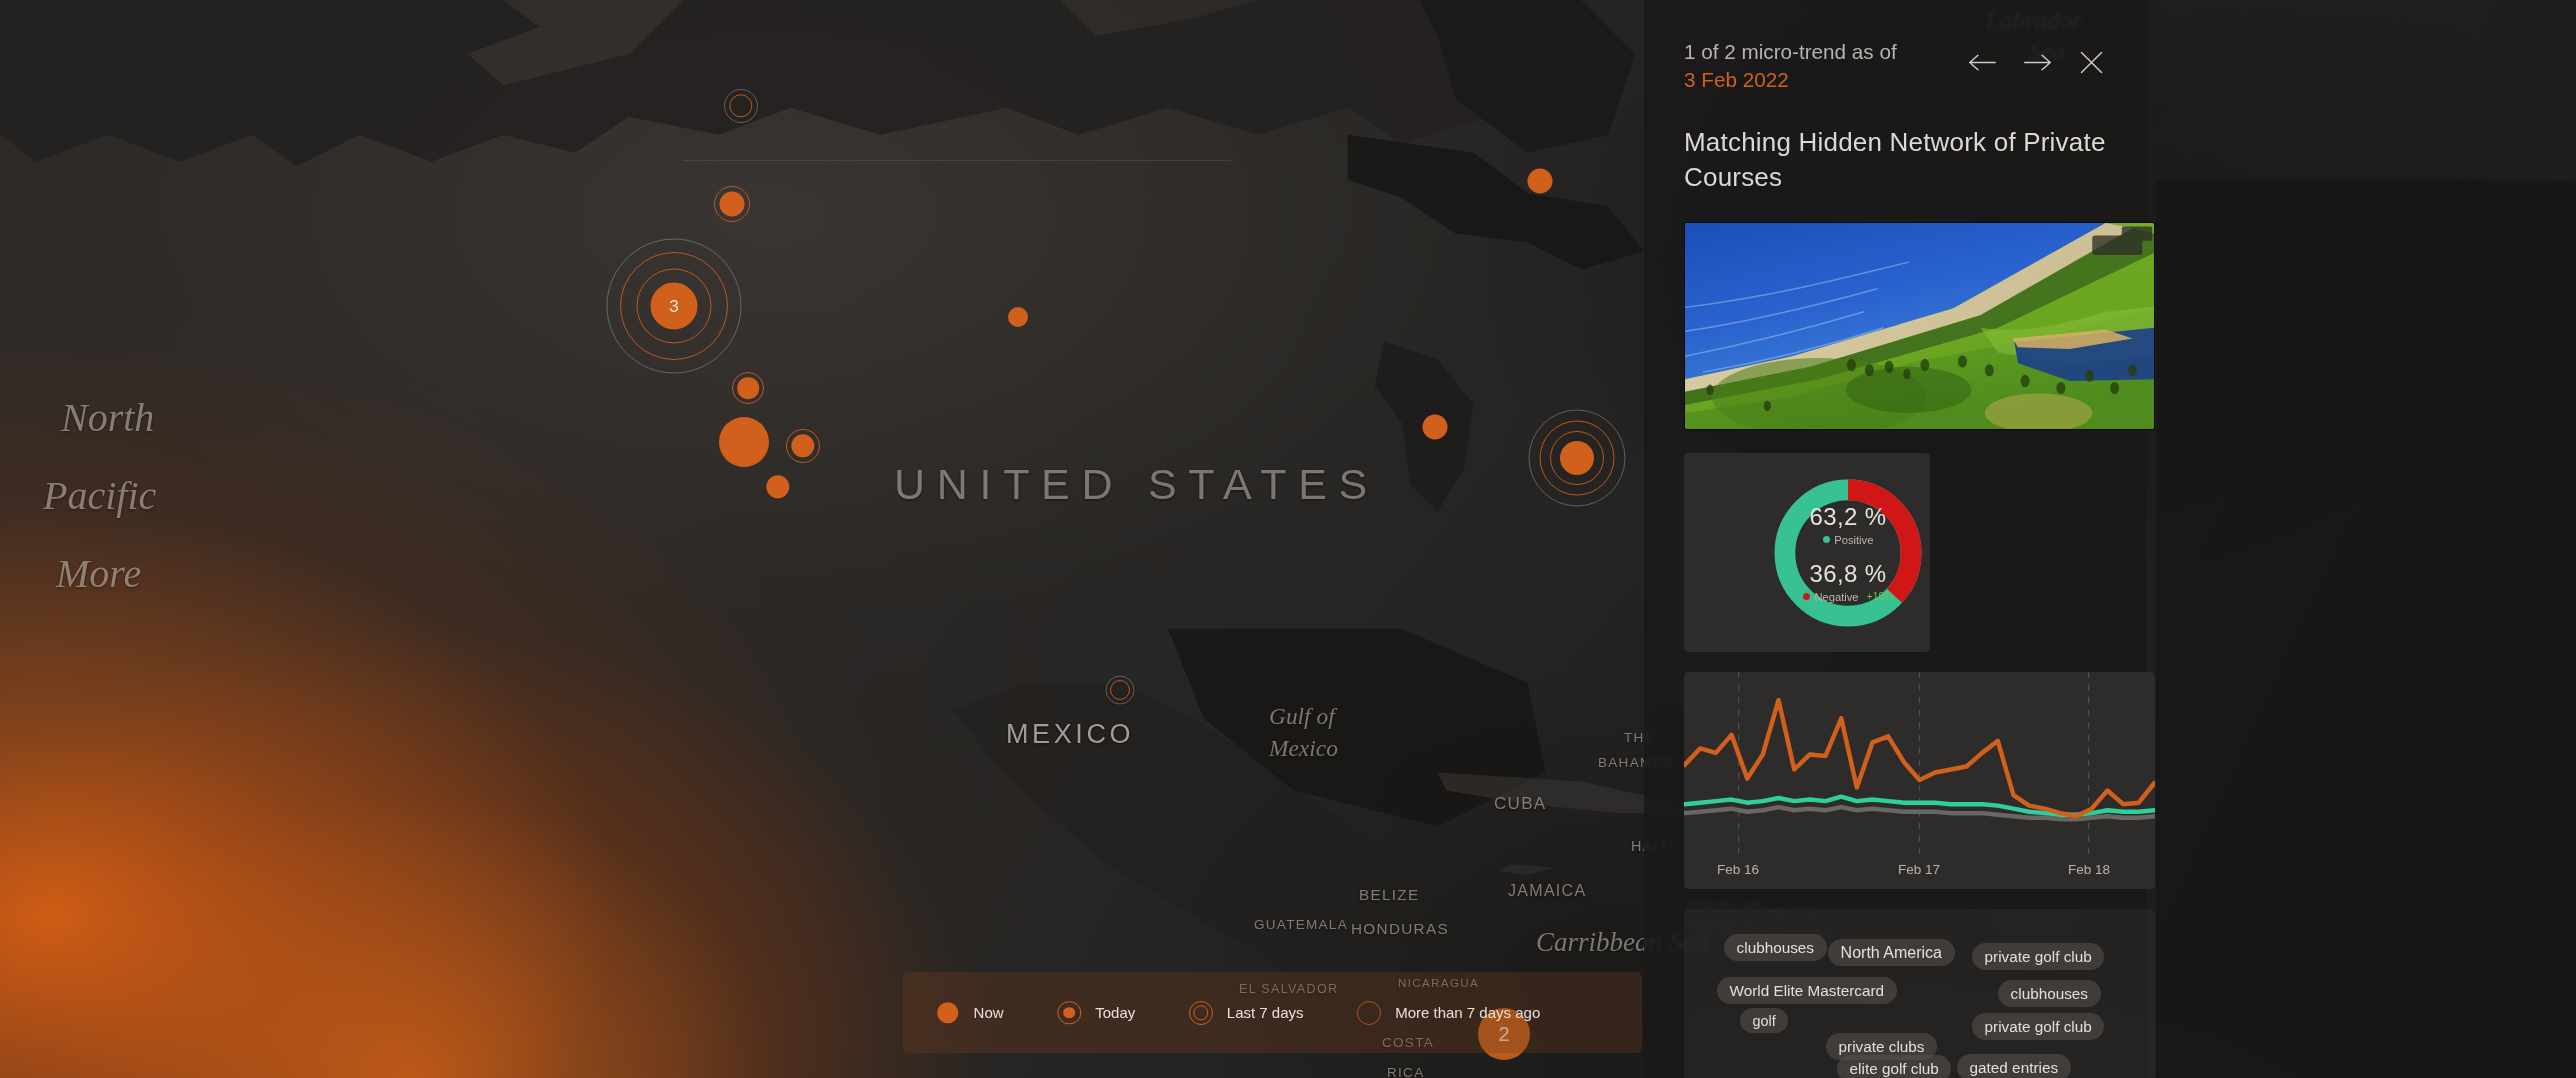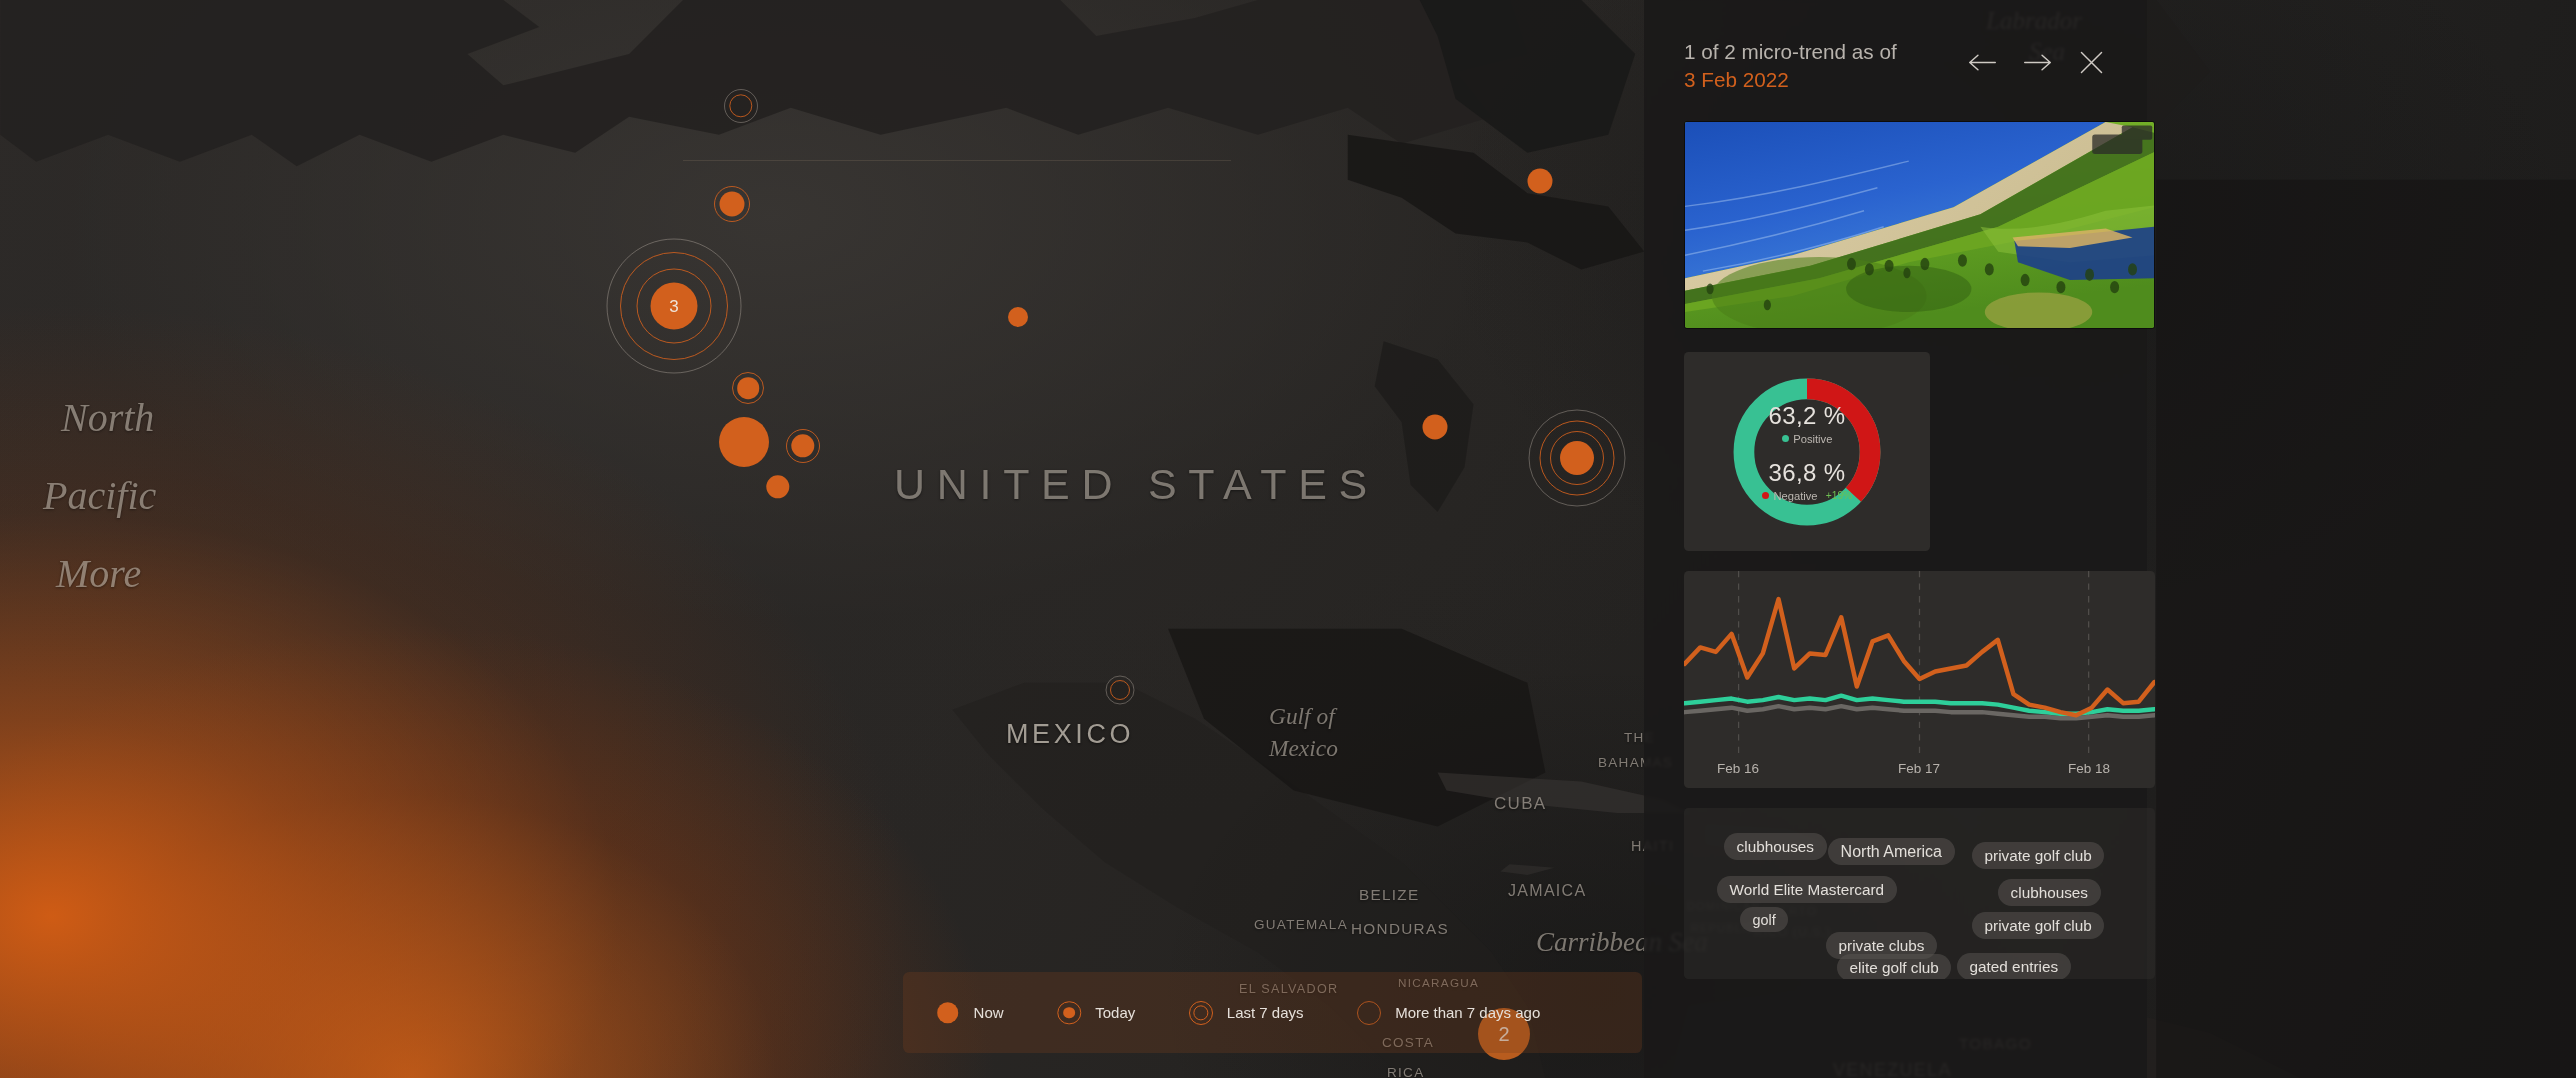--- a/index.html
+++ b/index.html
@@ -58,21 +58,21 @@
                  font-weight:300; letter-spacing:0.2px; }
 
   .hero { margin-top:27px; width:471px; height:208px; border-radius:2.7px; overflow:hidden;
           border:0.9px solid rgba(0,0,0,.5); position:relative; }
   .hero svg { display:block; width:100%; height:100%; }
 
   .cards { display:flex; gap:16px; margin-top:23.4px; }
   .card { background:#2e2c2a; border-radius:4.5px; height:199px; position:relative;
           display:flex; align-items:center; justify-content:center; }
   .card.c1 { width:208px; }
-  .card.c2 { width:246px; }
+  .card.c2 { width:246px;justify-content:flex-end; }
   .donut { position:relative; }
   .donut svg { display:block; }
   .donut-center { position:absolute; inset:0; display:flex; flex-direction:column;
                   align-items:center; justify-content:center; text-align:center; }
   .big-pct { font-size:24px; color:#e6e2dd; font-weight:300; letter-spacing:0.4px; }
   .sub { font-size:11.2px; color:#b5b0ab; line-height:1.25; font-weight:300; margin-top:3.6px;}
   .res { font-size:13.5px; color:#d8d4cf; font-weight:300; margin-top:12.6px; }
   .legrow { display:flex; align-items:center; gap:4.5px; font-size:11.2px; color:#bcb7b1; margin-top:2.7px;}
   .swatch { width:7.2px; height:7.2px; border-radius:50%; display:inline-block; }
   .delta { color:#6fbf52; font-size:10.3px; margin-left:3.6px; }
@@ -297,20 +297,21 @@
             </svg>
         </span>
         <span class="ic">
           <svg viewBox="0 0 34 34">
               <path d="M6 6 L28 28 M28 6 L6 28" stroke="#cfcac4" stroke-width="1.6" fill="none" stroke-linecap="round"></path>
             </svg>
         </span>
       </div>
     </div>
 
+    <div class="trend-title">Matching Hidden Network of Private Courses</div>
 
     <div class="hero">
       <svg viewBox="0 0 524 232" preserveAspectRatio="none">
         <defs>
           <linearGradient id="sea" x1="0" y1="0" x2="0.55" y2="1">
             <stop offset="0%" stop-color="#1b4fb8"></stop>
               <stop offset="55%" stop-color="#2a63cf"></stop>
             <stop offset="100%" stop-color="#3f7fd8"></stop>
           </linearGradient>
           <linearGradient id="grass" x1="0" y1="0" x2="0.3" y2="1">

